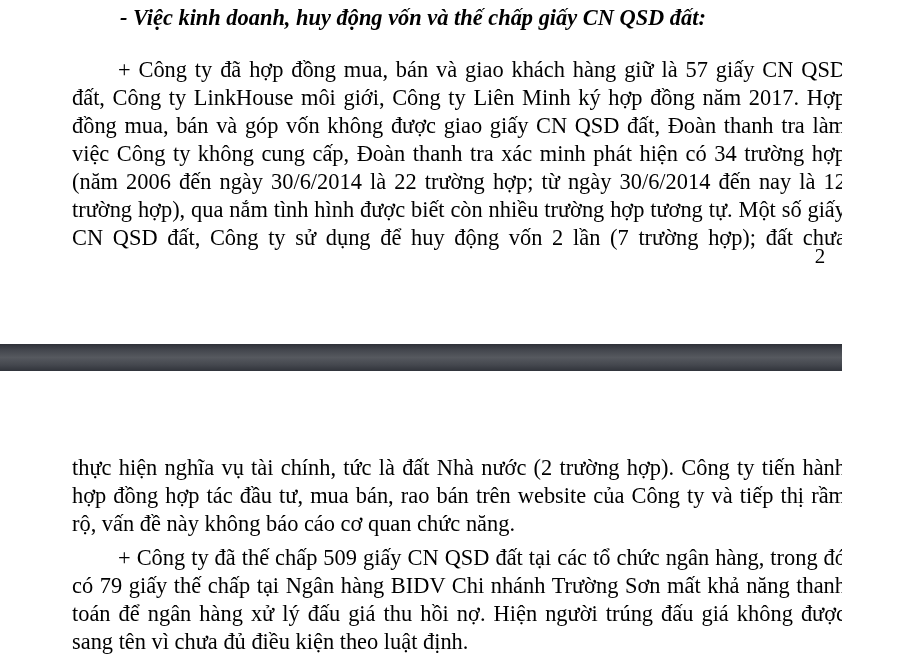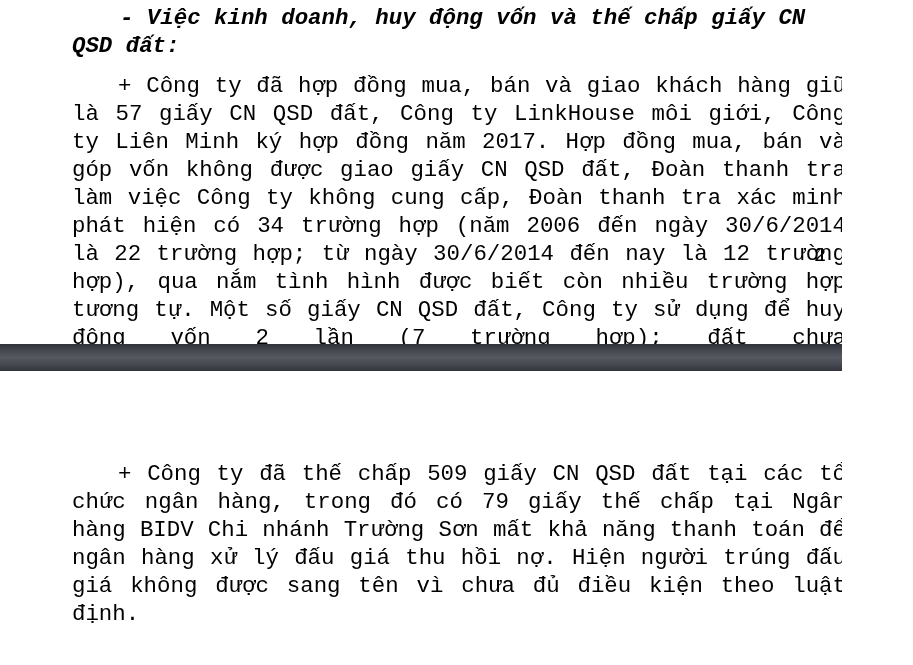--- a/index.html
+++ b/index.html
@@ -6,21 +6,21 @@
     margin: 0;
     padding: 0;
     background: #ffffff;
   }
   .viewport {
     position: relative;
     width: 842px;
     height: 665px;
     background: #ffffff;
     overflow: hidden;
-    font-family: Liberation Mono, monospace;
+    font-family: Liberation Serif, serif;
     color: #000000;
   }
   .textblock {
     position: absolute;
     left: 72px;
     width: 774px;
     font-size: 22.4px;
     line-height: 28px;
   }
   .tb-page1 { top: 4px; }
@@ -32,21 +32,21 @@
     text-indent: 48px;
     font-size: 22.4px;
     line-height: 28px;
   }
   .para {
     margin: 0;
     text-align: justify;
   }
   .para.first-indent { text-indent: 46px; }
   .para.break-continues { text-align-last: justify; }
-  .para.after-heading { margin-top: 12px; }
+  .para.after-heading { margin-top: 24px; }
   .para.follow { margin-top: 6px; }
   .page-number {
     position: absolute;
     top: 243px;
     left: 780px;
     width: 80px;
     text-align: center;
     font-size: 21px;
     line-height: 26px;
   }
@@ -74,17 +74,18 @@
       <h3 class="section-heading">- Việc kinh doanh, huy động vốn và thế chấp giấy CN QSD đất:</h3>
       <p class="para first-indent break-continues after-heading">+ Công ty đã hợp đồng mua, bán và giao khách hàng giữ là 57 giấy CN QSD đất, Công ty LinkHouse môi giới, Công ty Liên Minh ký hợp đồng năm 2017. Hợp đồng mua, bán và góp vốn không được giao giấy CN QSD đất, Đoàn thanh tra làm việc Công ty không cung cấp, Đoàn thanh tra xác minh phát hiện có 34 trường hợp (năm 2006 đến ngày 30/6/2014 là 22 trường hợp; từ ngày 30/6/2014 đến nay là 12 trường hợp), qua nắm tình hình được biết còn nhiều trường hợp tương tự. Một số giấy CN QSD đất, Công ty sử dụng để huy động vốn 2 lần (7 trường hợp); đất chưa</p>
     </div>
     <div class="page-number">2</div>
   </div>
 
   <div class="page-separator"></div>
 
   <div class="page-fragment">
     <div class="textblock tb-page2">
+      <p class="para">thực hiện nghĩa vụ tài chính, tức là đất Nhà nước (2 trường hợp). Công ty tiến hành hợp đồng hợp tác đầu tư, mua bán, rao bán trên website của Công ty và tiếp thị rầm rộ, vấn đề này không báo cáo cơ quan chức năng.</p>
       <p class="para first-indent follow">+ Công ty đã thế chấp 509 giấy CN QSD đất tại các tổ chức ngân hàng, trong đó có 79 giấy thế chấp tại Ngân hàng BIDV Chi nhánh Trường Sơn mất khả năng thanh toán để ngân hàng xử lý đấu giá thu hồi nợ. Hiện người trúng đấu giá không được sang tên vì chưa đủ điều kiện theo luật định.</p>
     </div>
   </div>
 
 </div>
 
 </body></html>

